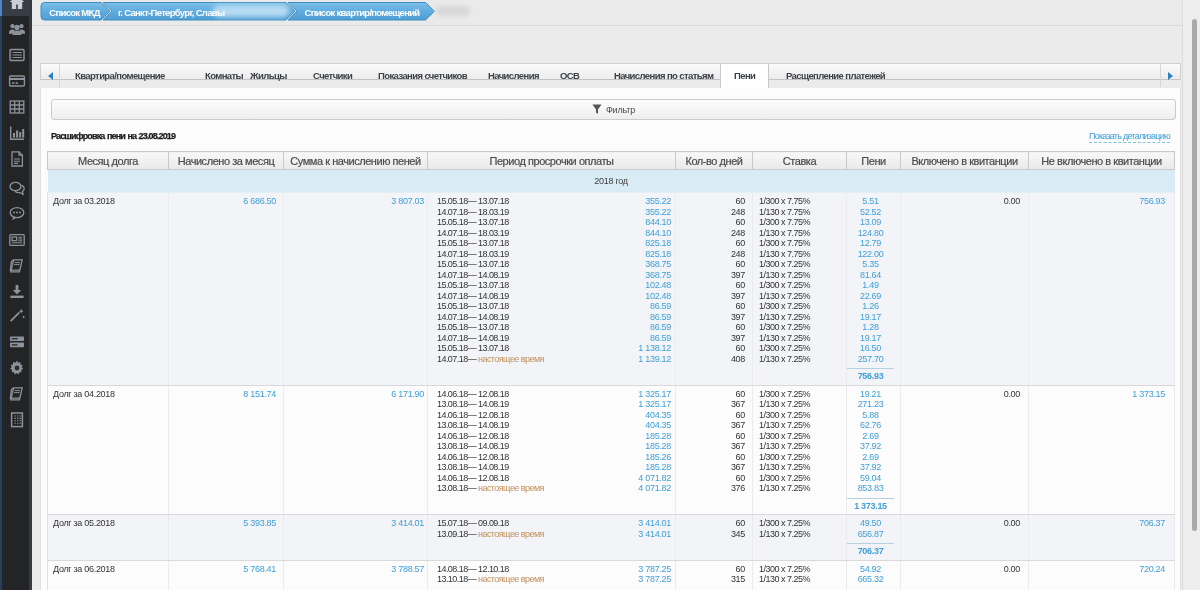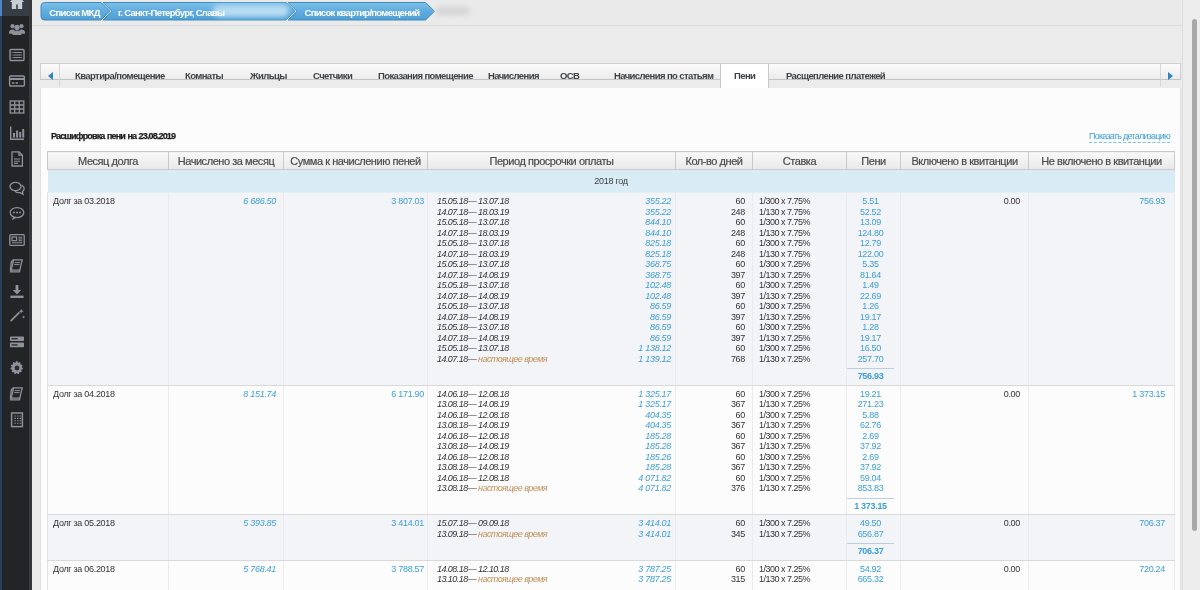--- a/index.html
+++ b/index.html
@@ -52,23 +52,23 @@
   background:linear-gradient(#f8f8f8,#e9e9e9); border:1px solid #c9c9c9; border-left:none; }
 #tbl thead th:first-child { border-left:1px solid #c9c9c9; }
 #tbl .grp td { height:23px; background:#d9ecf6; text-align:center; vertical-align:middle; color:#3e3e3e;
   border-bottom:1px solid #e3eef5; }
 #tbl .r > td { border-bottom:1px solid #d9d9d9; border-right:1px solid #eaeaef; padding-top:3px; padding-bottom:6px; }
 #tbl .r > td:first-child { border-left:1px solid #e2e2e6; }
 #tbl .r.odd > td { background:#f3f4f8; }
 .ln { height:10.5px; line-height:10.5px; white-space:nowrap; }
 .b { color:#3e9fd6; }
 .c1 { padding-left:5px; }
-.c2 { text-align:right; padding-right:7px;font-style:italic; }
+.c2 { text-align:right; padding-right:7px; }
 .c3 { text-align:right; padding-right:3px; }
-.c4 { position:relative;font-style:italic; }
+.c4 { position:relative; }
 .c4 .dt { position:absolute; left:9px; top:3px; letter-spacing:-0.55px; }
 .c4 .am { position:absolute; right:4px; top:3px; text-align:right; }
 .c5 { text-align:right; padding-right:7px; }
 .c6 { padding-left:6px; letter-spacing:-0.5px; }
 .c7 { text-align:center; padding-right:6px; }
 .c8 { text-align:right; padding-right:8px; color:#333; }
 .c9 { text-align:right; padding-right:9px; }
 .tot { height:10.5px; line-height:10.5px; font-weight:bold; border-top:1px solid #b8cfdd; margin-top:4px; padding-top:2px; }
 .pr { color:#c0905a; }
 
@@ -253,34 +253,37 @@
 <text x="37.5" y="15.5" text-anchor="middle" class="ct">Список МКД</text>
 <text x="81" y="15.5" class="ct">г. Санкт-Петербург, Славы</text>
 <text x="325" y="15.5" text-anchor="middle" class="ct">Список квартир/помещений</text>
 </svg>
   <div id="tabbar">
     <div class="tsc">
         <div class="arr l"></div>
       </div>
     <div id="tactive"></div>
     <div class="tab" style="left:34px">Квартира/помещение</div>
-    <div class="tab" style="left:144px">Комнаты</div>
+    <div class="tab" style="left:164px">Комнаты</div>
     <div class="tab" style="left:209px">Жильцы</div>
     <div class="tab" style="left:272px">Счетчики</div>
-    <div class="tab" style="left:337px">Показания помещение</div>
+    <div class="tab" style="left:337px">Показания счетчиков</div>
     <div class="tab" style="left:447px">Начисления</div>
     <div class="tab" style="left:519px">ОСВ</div>
     <div class="tab" style="left:573px">Начисления по статьям</div>
     <div class="tab" style="left:693px">Пени</div>
     <div class="tab" style="left:745px">Расщепление платежей</div>
     <div class="tsc r">
         <div class="arr r"></div>
       </div>
   </div>
   <div id="panel"></div>
+  <div id="filter"><svg width="10" height="11" viewBox="0 0 10 11">
+        <path d="M0.5 0.5h9L6 5.5V10l-2-1.4V5.5z" fill="#555"></path>
+      </svg>Фильтр</div>
   <div id="title">Расшифровка пени на 23.08.2019</div>
   <div id="detlink">Показать детализацию</div>
   <table id="tbl">
     <colgroup>
       <col style="width:121px">
         <col style="width:115px">
         <col style="width:144px">
         <col style="width:248px">
       <col style="width:77px">
         <col style="width:94px">
@@ -356,21 +359,21 @@
             <div class="ln">248</div>
             <div class="ln">60</div>
             <div class="ln">397</div>
             <div class="ln">60</div>
             <div class="ln">397</div>
             <div class="ln">60</div>
             <div class="ln">397</div>
             <div class="ln">60</div>
             <div class="ln">397</div>
             <div class="ln">60</div>
-            <div class="ln">768</div>
+            <div class="ln">408</div>
           </td>
           <td class="c6">
             <div class="ln">1/300 x 7.75%</div>
             <div class="ln">1/130 x 7.75%</div>
             <div class="ln">1/300 x 7.75%</div>
             <div class="ln">1/130 x 7.75%</div>
             <div class="ln">1/300 x 7.75%</div>
             <div class="ln">1/130 x 7.75%</div>
             <div class="ln">1/300 x 7.25%</div>
             <div class="ln">1/130 x 7.25%</div>

